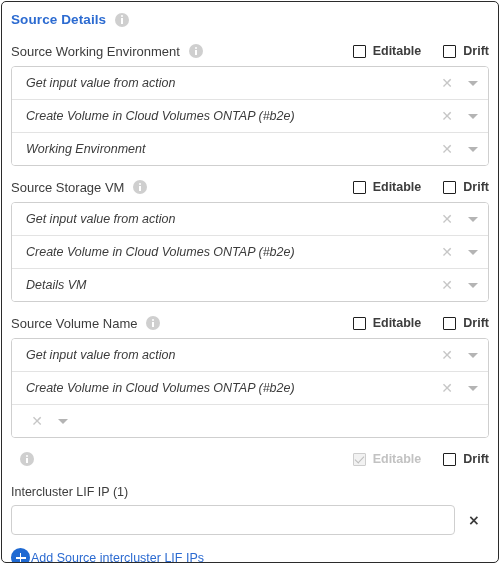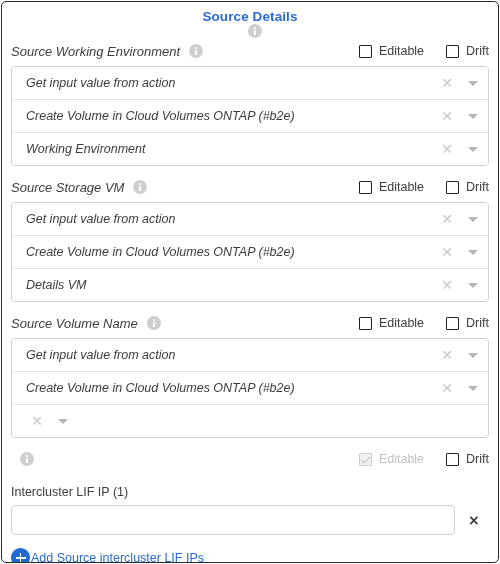--- a/index.html
+++ b/index.html
@@ -27,21 +27,20 @@
   .inner {
     padding: 7px 9px 0 9px;
   }
 
   
   .section-title-row {
     display: flex;
     align-items: center;
     height: 21px;
     margin-bottom: 4px;
-    flex-direction: column;
   }
   .section-title {
     color: #2c6bd1;
     font-size: 13.5px;
     font-weight: 600;
     letter-spacing: .1px;
   }
 
   
   .info-icon {
@@ -73,21 +72,20 @@
   
   .field-head {
     display: flex;
     align-items: center;
     height: 24px;
     margin-top: 9px;
   }
   .field-label {
     font-size: 13px;
     color: #3c3c3c;
-    font-style: italic;
   }
   .field-label.bold {
     font-weight: 700;
     color: #1f1f1f;
   }
   .head-spacer { flex: 1 1 auto; }
 
   .chk-group {
     display: flex;
     align-items: center;
@@ -113,20 +111,21 @@
     position: absolute;
     left: 3.5px; top: 0.5px;
     width: 4px; height: 8px;
     border: solid #bdbdbd;
     border-width: 0 1.6px 1.6px 0;
     transform: rotate(43deg);
   }
   .chk-label {
     font-size: 12.5px;
     color: #3c3c3c;
+    font-weight: bold;
   }
   .chk-label.disabled { color: #c2c2c2; }
 
   
   .select-stack {
     border: 1px solid #cfcfcf;
     border-radius: 4px;
     background: #ffffff;
     margin-top: 3px;
     overflow: hidden;

